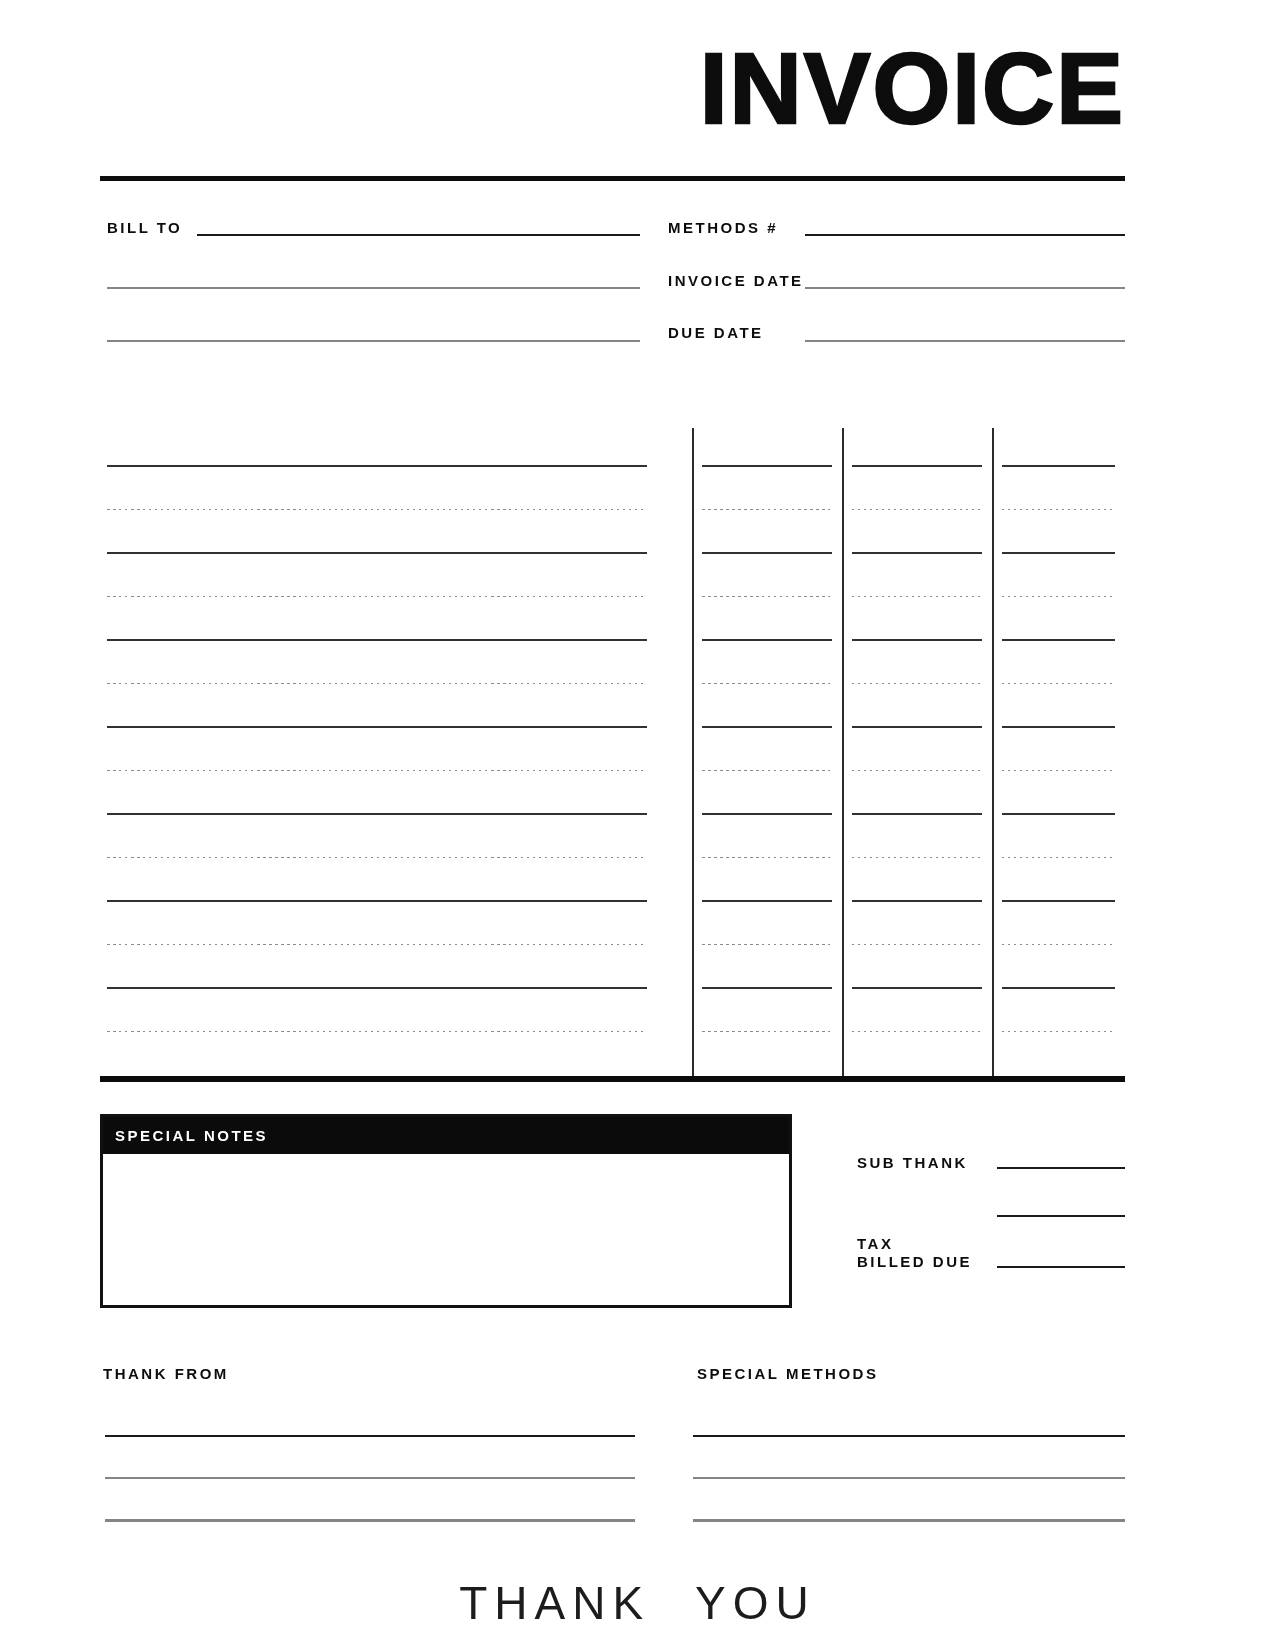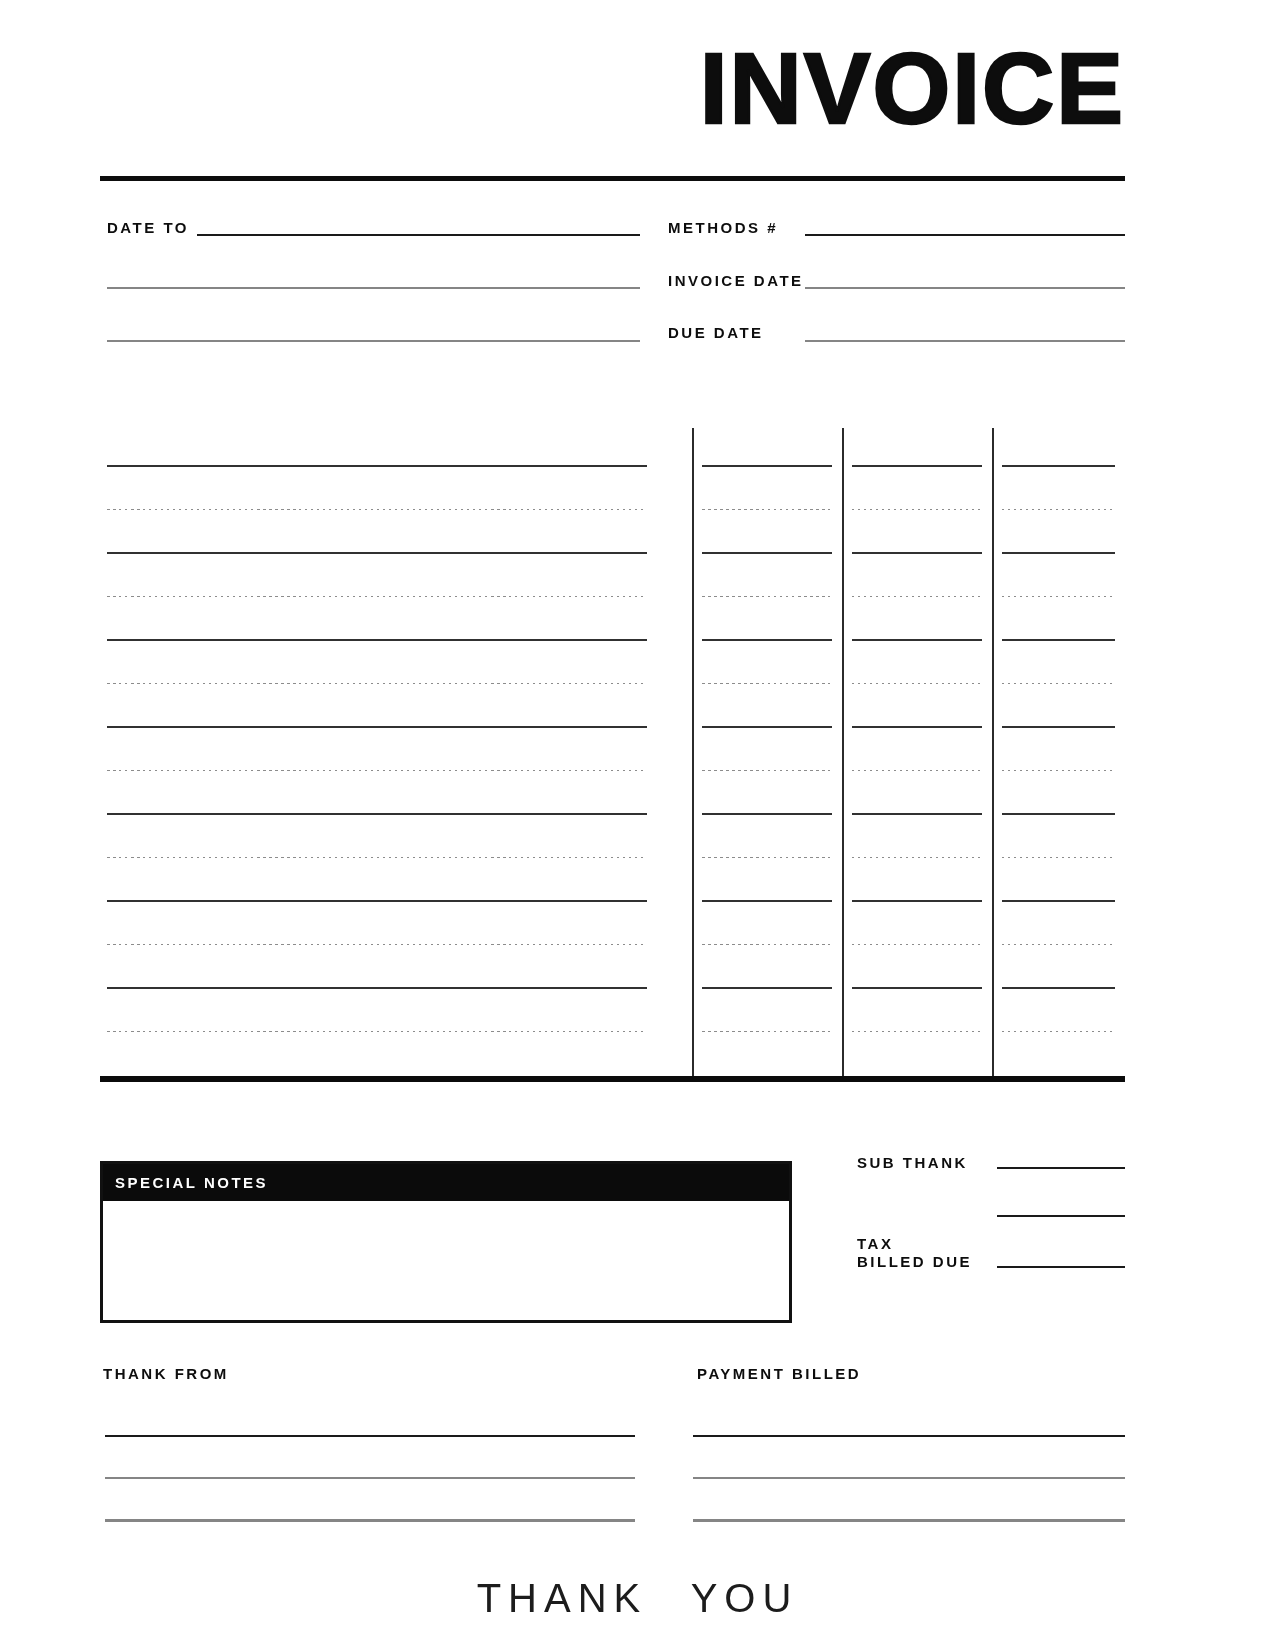--- a/index.html
+++ b/index.html
@@ -42,43 +42,43 @@
     display:grid; grid-template-columns:592px 150px 150px 133px;
   }
   .rule-row i{display:block; height:2px; margin:0 10px;}
   .rule-row i:first-child{margin:0 45px 0 7px;}
   .rule-row.solid i{background:#313131;}
   .rule-row.dotted i{height:1.6px; background:repeating-linear-gradient(90deg, #8c8c8c 0 2.5px, transparent 2.5px 6px);}
   .tbottom{position:absolute; left:100px; top:1076px; width:1025px; height:6px; background:var(--bar-bg);}
 
   
   .notes{
-    position:absolute; left:100px; top:1114px; width:692px; height:162px;
-    border:3px solid #111; background:var(--paper);margin-top:47px;
+    position:absolute; left:100px; top:1114px; width:692px; height:194px;
+    border:3px solid #111; background:var(--paper);
   }
   .notes-head{
     height:37px; background:var(--bar-bg); color:var(--bar-text); display:flex; align-items:center;
   }
   .notes-head span{font-size:15px; font-weight:bold; letter-spacing:2.5px; padding-left:12px;}
 
   .thankyou{
     position:absolute; left:0; top:1576px; width:100%; text-align:center;
-    font-size:40px; font-weight:normal; letter-spacing:7px; word-spacing:26px; color:#1c1c1c;
+    font-size:46px; font-weight:normal; letter-spacing:7px; word-spacing:26px; color:#1c1c1c;
     font-family:"Liberation Sans",sans-serif;
   }
 </style>
 </head>
 <body>
 
 <div class="page">
 
   <h1 class="title">INVOICE</h1>
   <div class="top-rule"></div>
 
-  <div class="lbl" style="left:107px;top:219px;">DATE TO</div>
+  <div class="lbl" style="left:107px;top:219px;">BILL TO</div>
   <div class="ln black" style="left:197px;top:234px;width:443px;"></div>
   <div class="ln" style="left:107px;top:287px;width:533px;"></div>
   <div class="ln" style="left:107px;top:340px;width:533px;"></div>
 
   <div class="lbl" style="left:668px;top:219px;">METHODS #</div>
   <div class="ln black" style="left:805px;top:234px;width:320px;"></div>
   <div class="lbl" style="left:668px;top:272px;">INVOICE DATE</div>
   <div class="ln" style="left:805px;top:287px;width:320px;"></div>
   <div class="lbl" style="left:668px;top:324px;">DUE DATE</div>
   <div class="ln" style="left:805px;top:340px;width:320px;"></div>
@@ -187,20 +187,20 @@
   <div class="lbl" style="left:857px;top:1203px;margin-top:32px;">TAX</div>
   <div class="ln black" style="left:997px;top:1215px;width:128px;"></div>
   <div class="lbl" style="left:857px;top:1253px;">BILLED DUE</div>
   <div class="ln black" style="left:997px;top:1266px;width:128px;"></div>
 
   <div class="lbl" style="left:103px;top:1365px;">THANK FROM</div>
   <div class="ln black" style="left:105px;top:1435px;width:530px;"></div>
   <div class="ln" style="left:105px;top:1477px;width:530px;"></div>
   <div class="ln thick" style="left:105px;top:1519px;width:530px;"></div>
 
-  <div class="lbl" style="left:697px;top:1365px;">PAYMENT BILLED</div>
+  <div class="lbl" style="left:697px;top:1365px;">SPECIAL METHODS</div>
   <div class="ln black" style="left:693px;top:1435px;width:432px;"></div>
   <div class="ln" style="left:693px;top:1477px;width:432px;"></div>
   <div class="ln thick" style="left:693px;top:1519px;width:432px;"></div>
 
   <div class="thankyou">THANK YOU</div>
 
 </div>
 
 </body></html>

